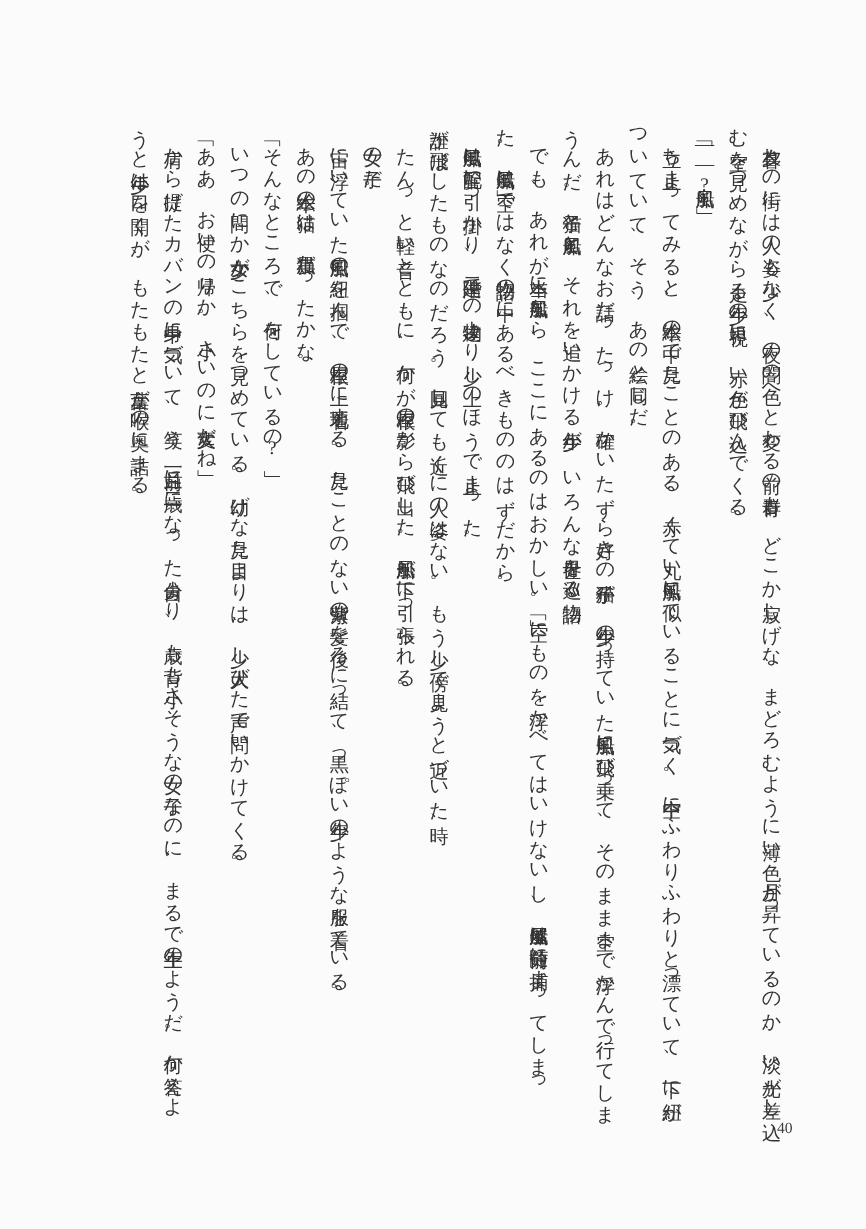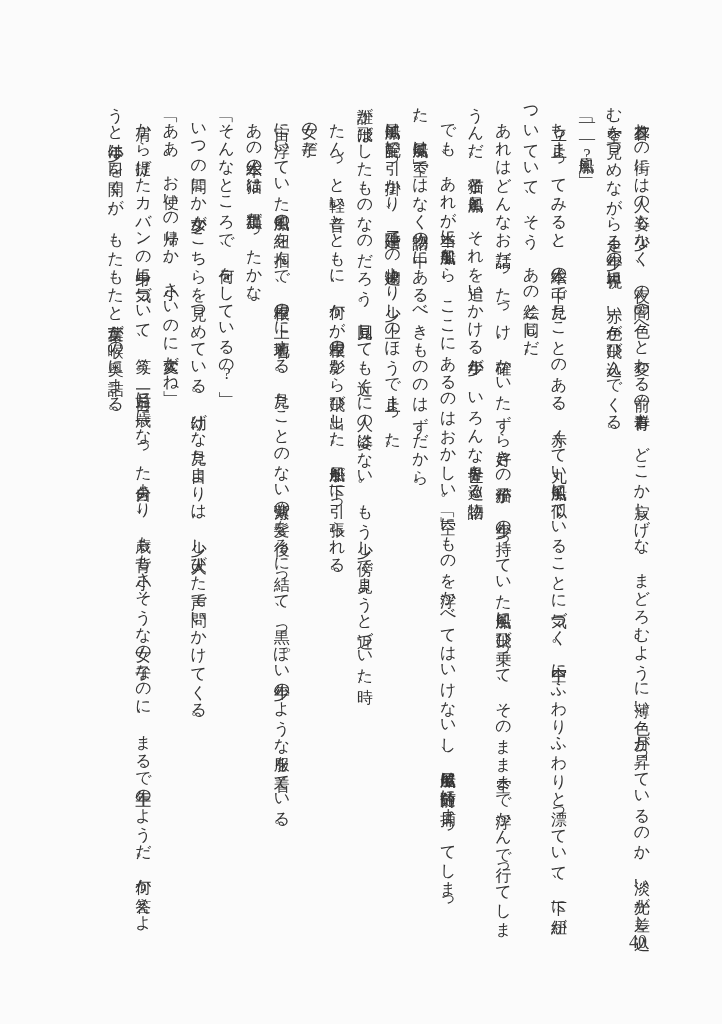--- a/index.html
+++ b/index.html
@@ -37,25 +37,25 @@
   .para {
     margin: 0;
     padding: 0;
     text-indent: 1em;
   }
   .para.no-indent {
     text-indent: 0;
   }
   .folio {
     position: absolute;
-    left: 620px;
+    left: 636px;
     top: 932px;
     width: 36px;
     text-align: center;
-    font-size: 18px;
+    font-size: 13px;
     color: #3d3d3d;
   }
 </style>
 </head>
 <body>
 
 <div class="page">
 
   <div class="text-block">
     <p class="para">夕暮れの街には人の姿も少なく、夜の闇の色へと変わる前の群青も、どこか寂しげな、まどろむように薄い色。月が昇っているのか、淡い光が差し込む空を見つめながら走る少年の視界に、赤い色が飛び込んでくる。</p>

